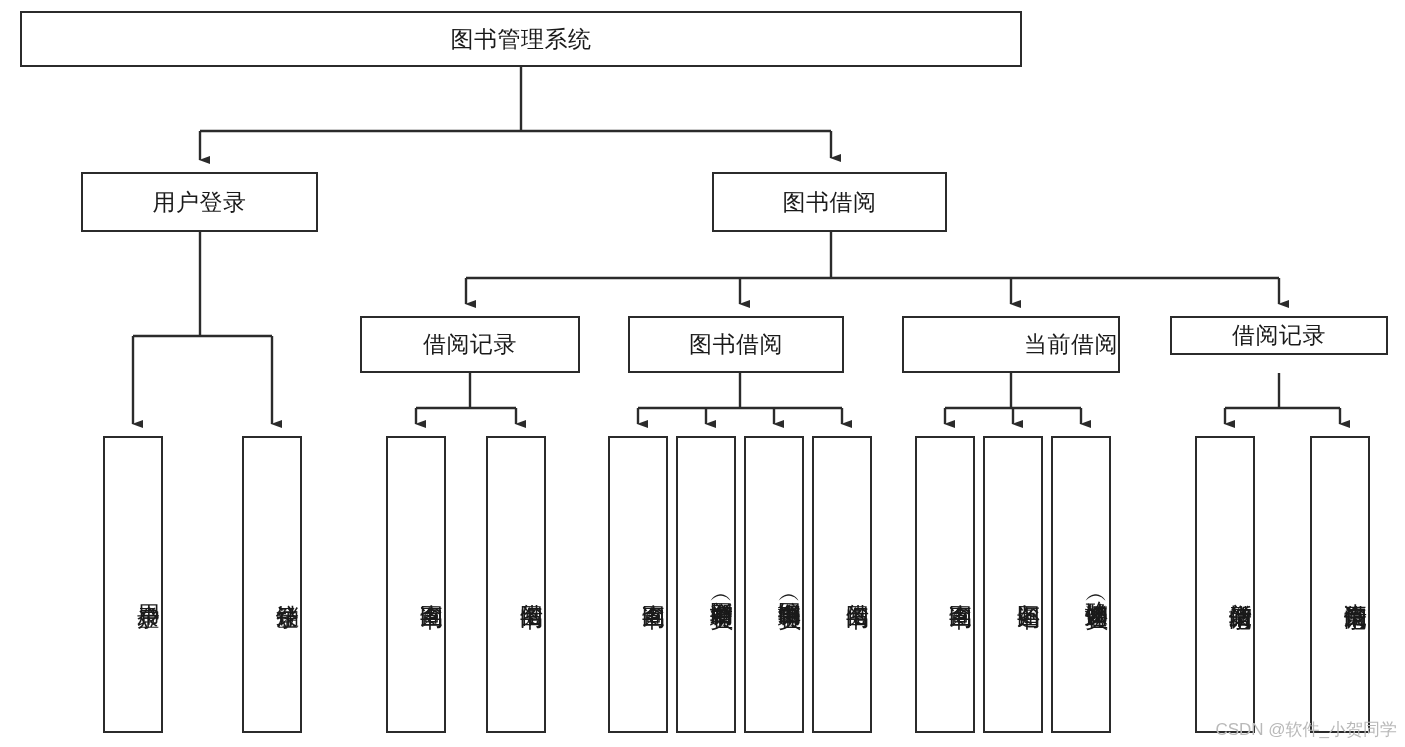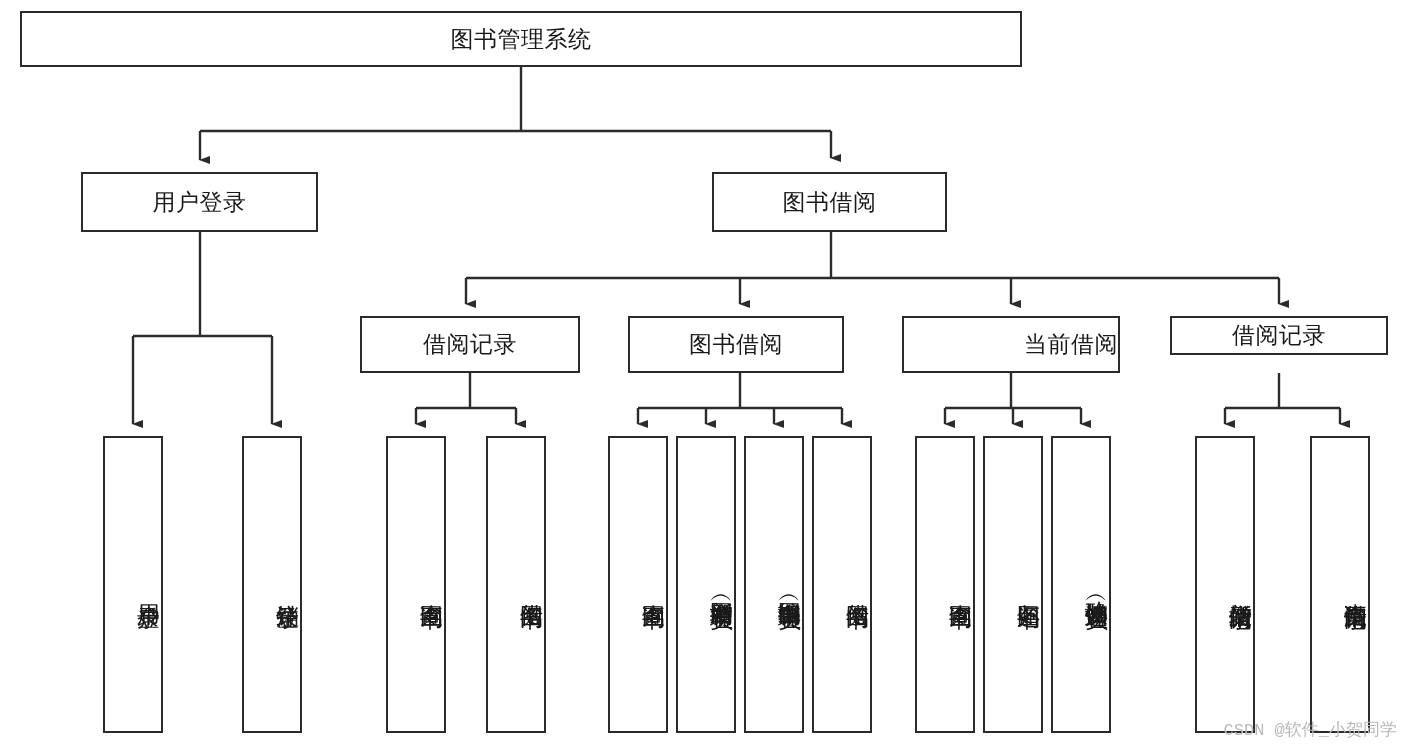--- a/index.html
+++ b/index.html
@@ -55,21 +55,21 @@
     display: block;
     max-height: 280px;
   }
   .watermark {
     position: absolute;
     right: 8px;
     bottom: 6px;
     font-size: 17px;
     color: #b9b9b9;
     white-space: nowrap;
-    font-family: Liberation Mono, monospace;
+    font-family: Liberation Sans, sans-serif;
   }
 </style>
 </head>
 <body>
 
 <div id="canvas">
 
   <svg id="wires" viewBox="0 0 1405 747" width="1405" height="747" xmlns="http://www.w3.org/2000/svg">
     <defs>
       <marker id="arrow" markerWidth="9" markerHeight="11" refX="4.5" refY="10" orient="auto" markerUnits="userSpaceOnUse">

